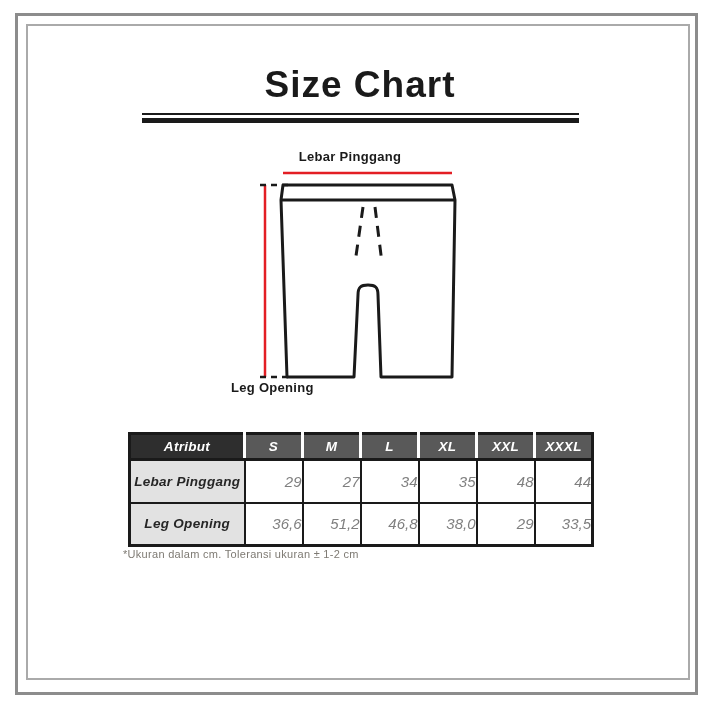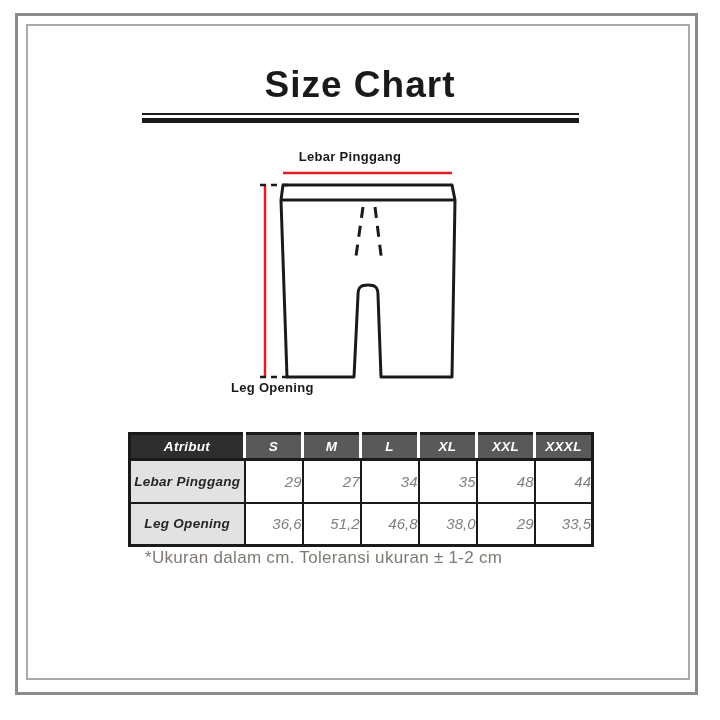--- a/index.html
+++ b/index.html
@@ -110,22 +110,22 @@
   }
   .size-table td.val {
     background: #ffffff;
     color: var(--value_text, #7f7f7f);
     font-size: 15px;
     text-align: right;
   }
 
   .footnote {
     position: absolute;
-    left: 145px; top: 548px;
-    font-size: 17px;
+    left: 123px; top: 548px;
+    font-size: 11px;
     letter-spacing: 0.3px;
     color: var(--footnote_text, #7e7a73);
   }
 </style>
 </head>
 <body>
 
 <div class="frame-outer"></div>
 <div class="frame-inner"></div>
 

